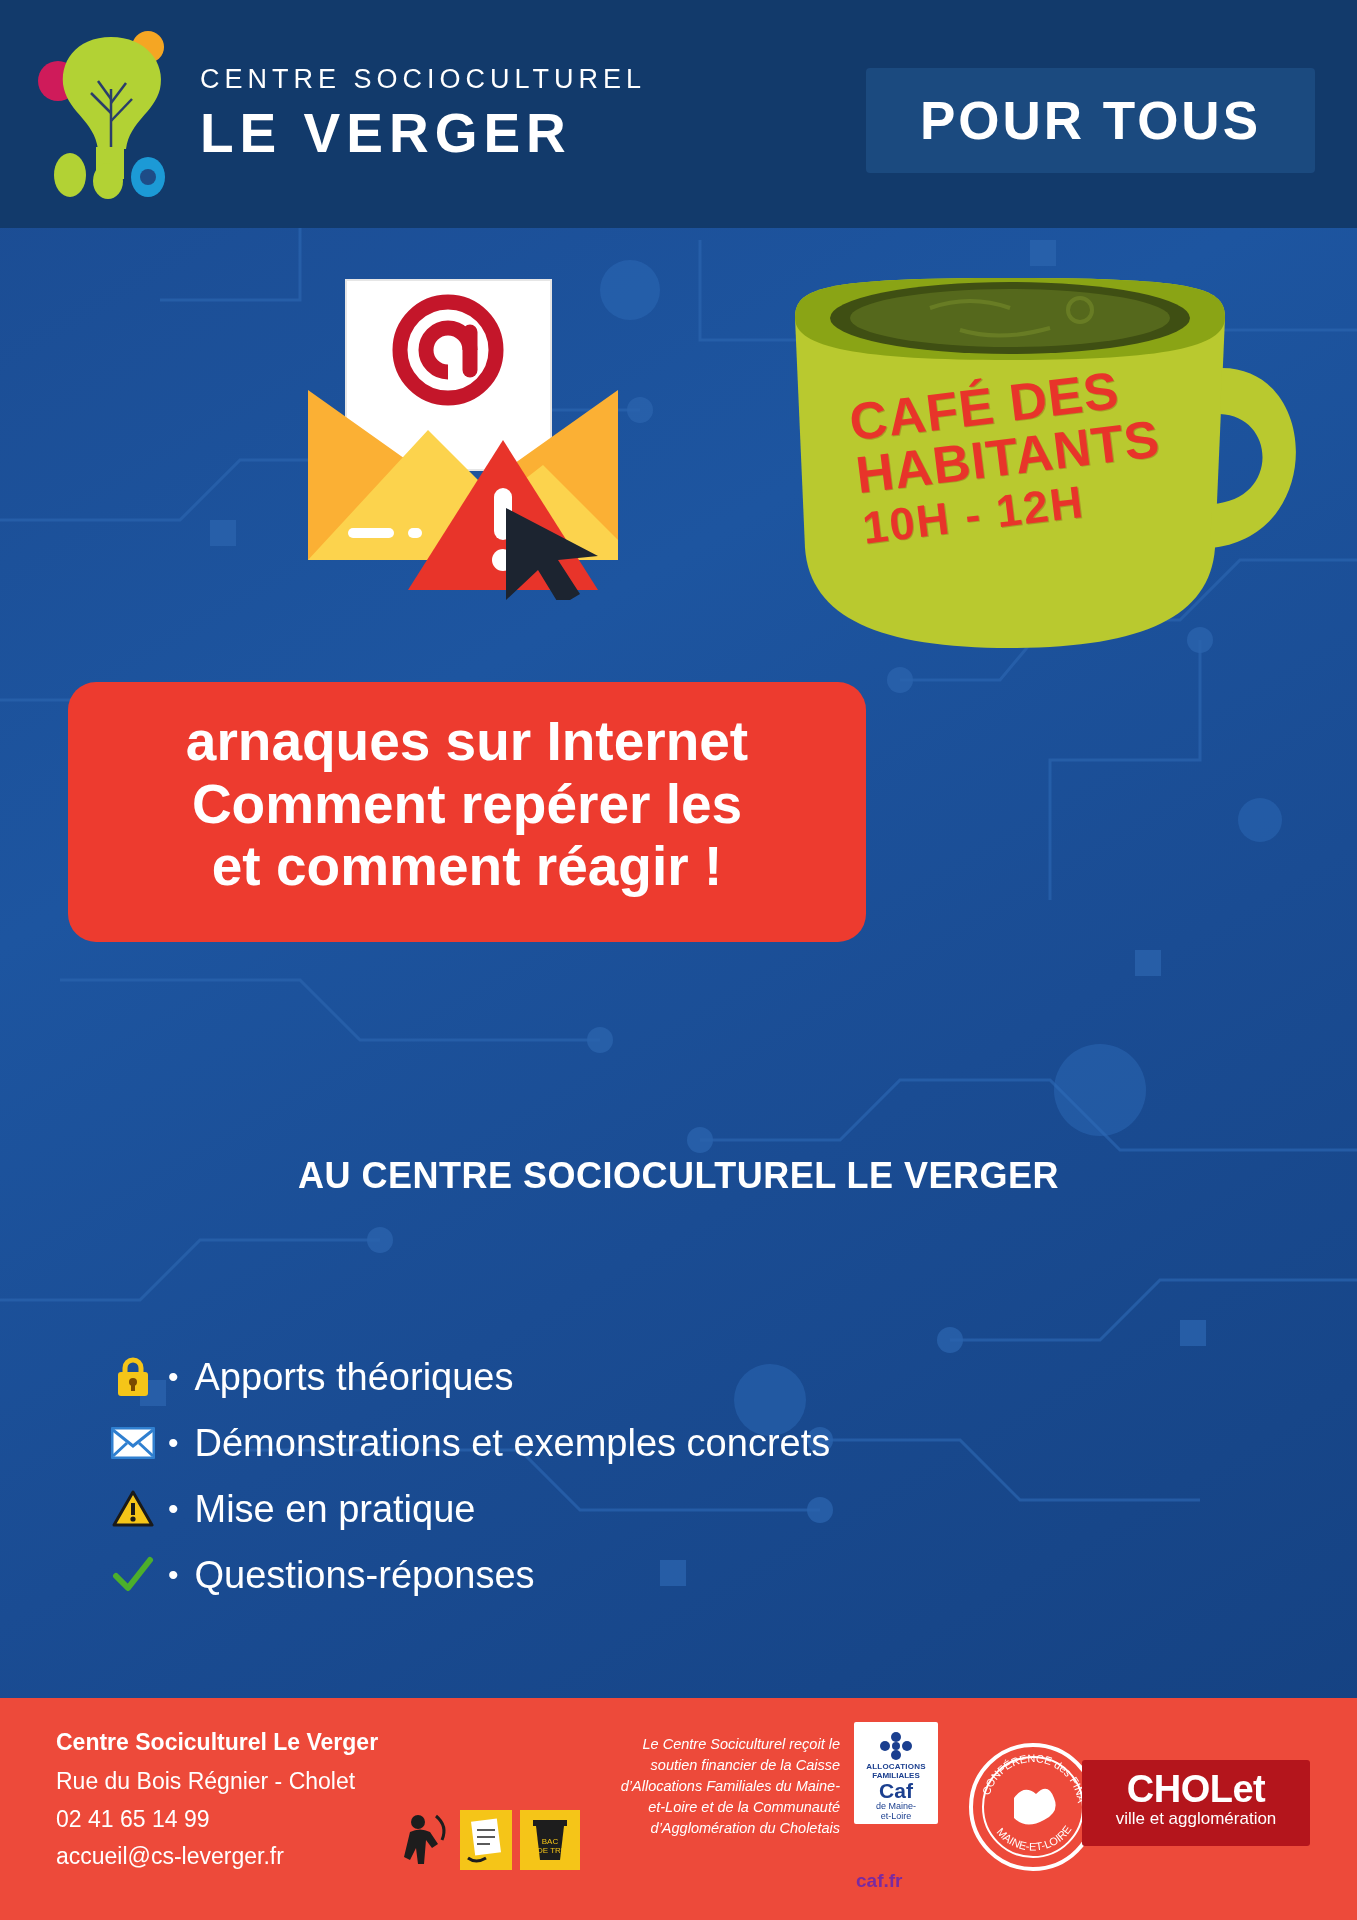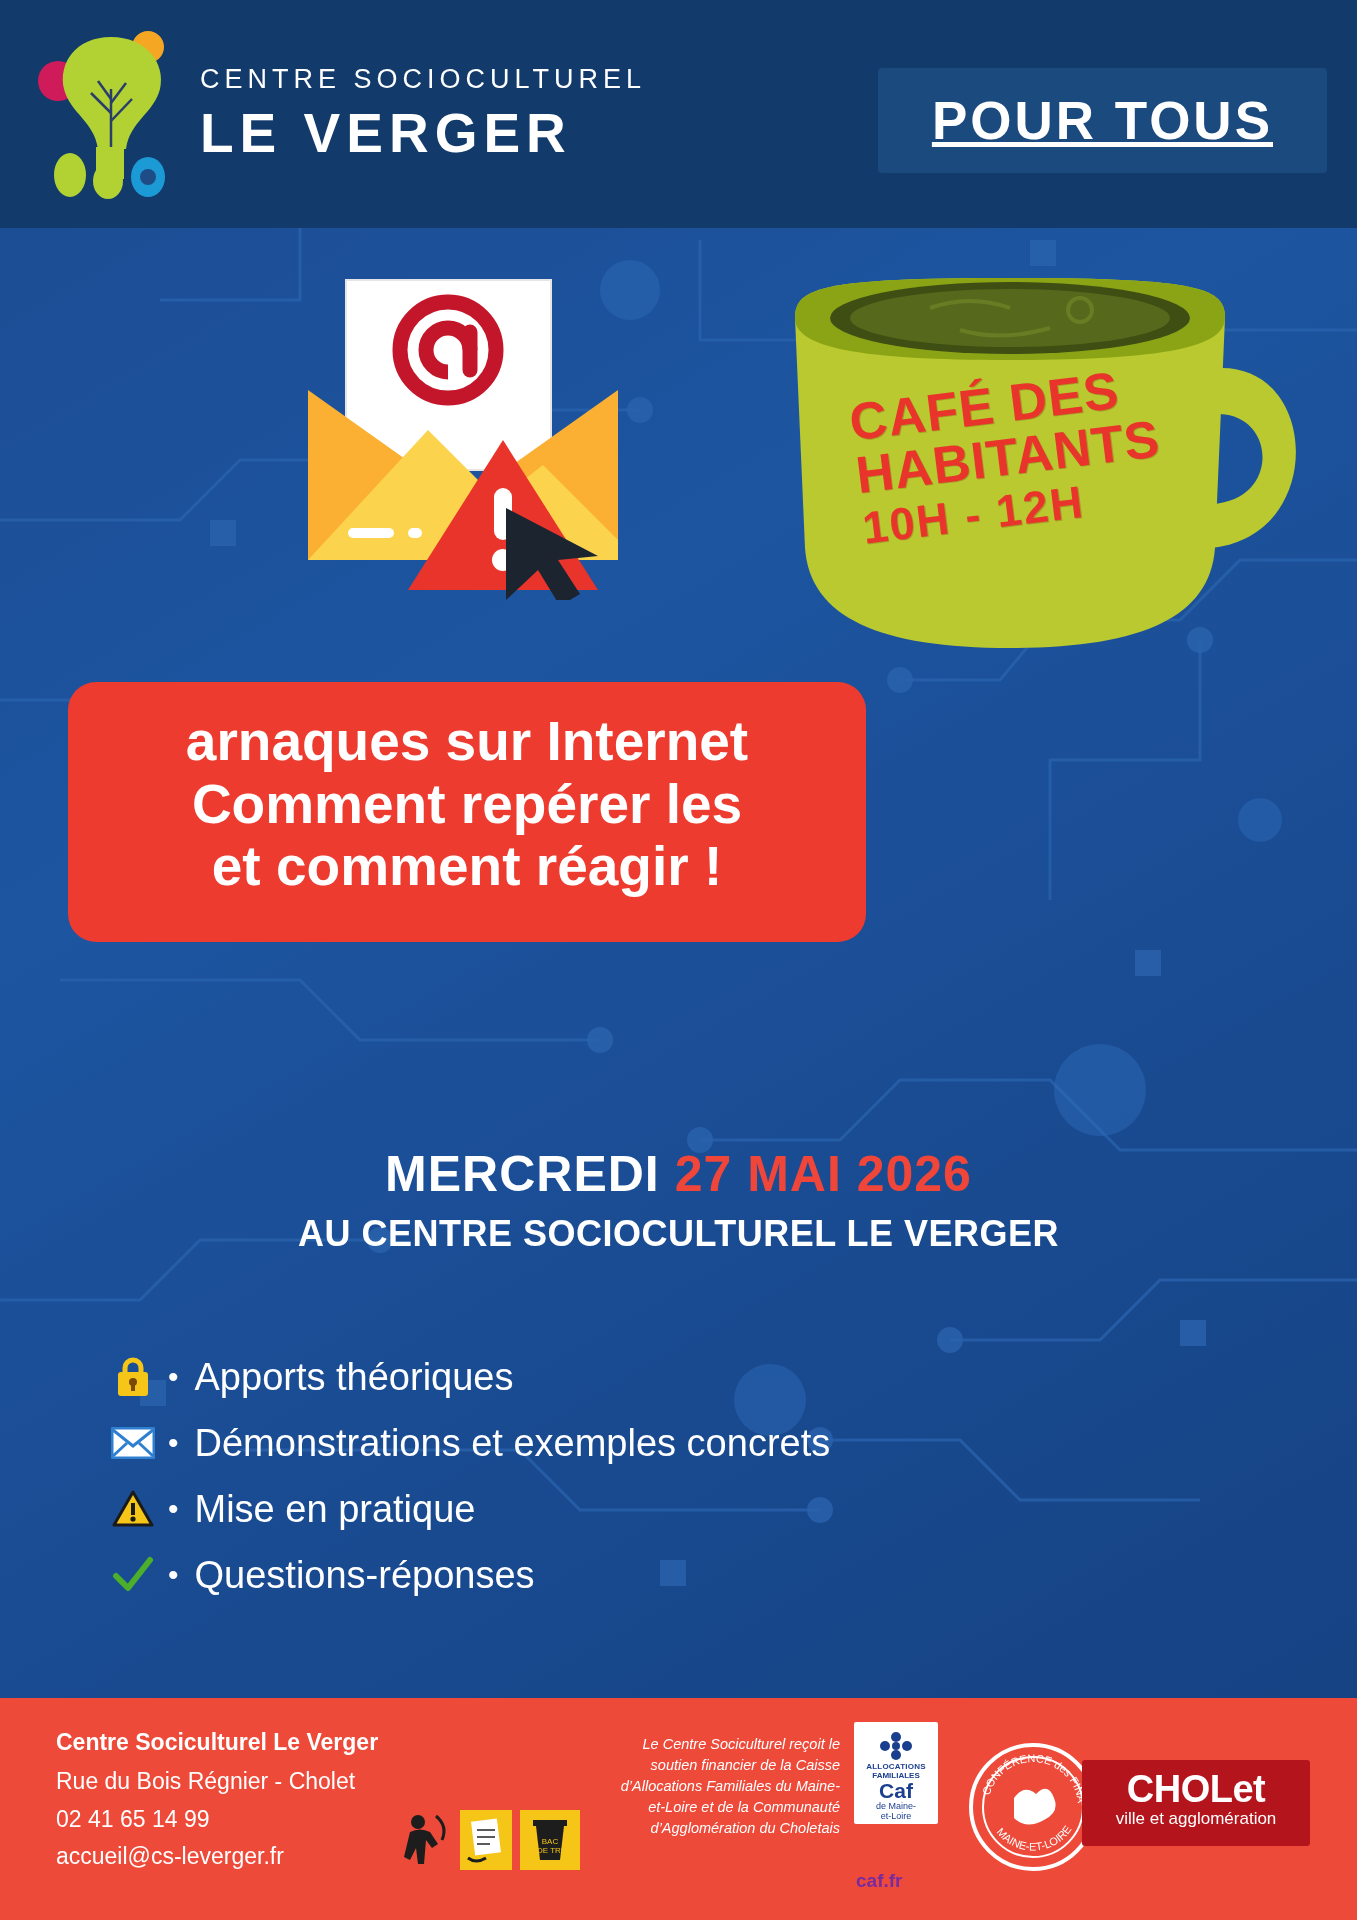--- a/index.html
+++ b/index.html
@@ -57,30 +57,29 @@
     font-weight: 400;
     margin-bottom: 6px;
   }
   .logo-line2 {
     font-size: 55px;
     letter-spacing: 6px;
     font-weight: 700;
   }
   .pour-tous {
     position: absolute;
-    right: 30px;
+    right: 42px;
     top: 68px;
     background: #1b4a7f;
     color: #ffffff;
     font-size: 53px;
     font-weight: 700;
     letter-spacing: 3px;
     padding: 22px 54px;
     border-radius: 4px;
-    text-decoration: underline;
   }
 
   
   .illus {
     position: relative;
     height: 470px;
   }
   .envelope {
     position: absolute;
     left: 298px;
@@ -415,23 +414,20 @@
 
   <div class="red-card">
     <div class="card-body">
       <div>arnaques sur Internet</div>
       <div>Comment repérer les</div>
       <div>et comment réagir !</div>
     </div>
   </div>
 
   <div class="date-block">
-    <div class="date-line1">
-      <span>MERCREDI </span><span class="accent">27 MAI 2026</span>
-    </div>
     <div class="date-line2">AU CENTRE SOCIOCULTUREL LE VERGER</div>
   </div>
 
   <div class="bullets">
 
     <div class="bullet-row">
       <span class="bullet-icon">
         <svg width="38" height="42" viewBox="0 0 38 42">
           <rect x="4" y="16" width="30" height="24" rx="3" fill="#f5c518"></rect>
           <path d="M11 16 v-4 a8 8 0 0 1 16 0 v4" fill="none" stroke="#f5c518" stroke-width="5"></path>

